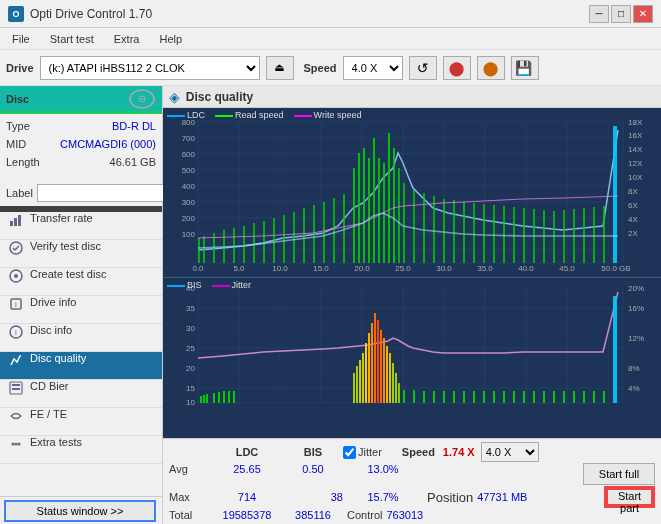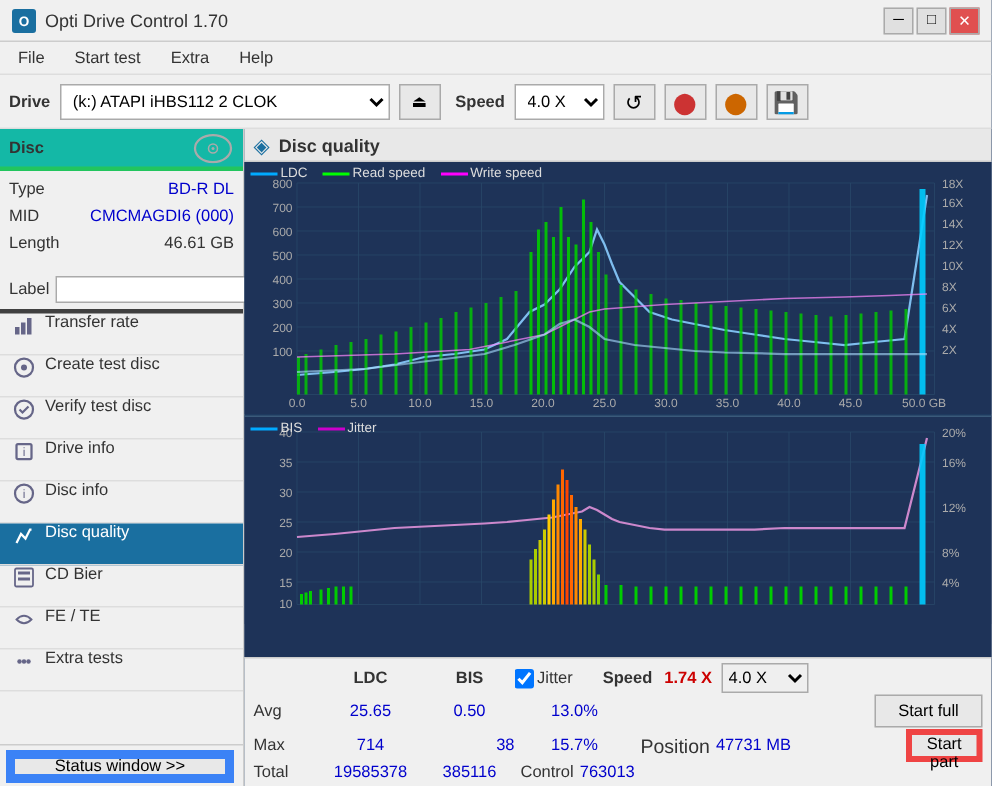--- a/index.html
+++ b/index.html
@@ -30,39 +30,39 @@
     
     .main { display: flex; height: calc(524px - 86px); }
     
     
     .left-panel { width: 163px; background: #f0f0f0; border-right: 1px solid #ccc; display: flex; flex-direction: column; }
     
     
     .disc-header { background: #14b8a6; height: 28px; display: flex; align-items: center; padding: 0 6px; border-bottom: 3px solid #22c55e; justify-content: space-between; }
     .disc-title { font-size: 11px; font-weight: bold; color: #333; }
     
-    .disc-info { padding: 4px 6px; border-bottom: 3px solid #404040; font-size: 11px; }
+    .disc-info { padding: 4px 6px; border-bottom: 6px solid #404040; font-size: 11px; }
     .disc-row { display: flex; justify-content: space-between; margin-bottom: 2px; line-height: 16px; }
     .disc-row-label { color: #333; }
     .disc-row-value { color: #0000cc; font-weight: 500; }
     .disc-row-value.black { color: #333; }
     
     .label-row { display: flex; align-items: center; gap: 4px; margin-top: 14px; }
     .label-input { height: 18px; border: 1px solid #aaa; background: white; font-size: 11px; flex: 1; padding: 0 2px; }
     .label-btn { width: 20px; height: 18px; background: #e8e8e8; border: 1px solid #aaa; cursor: pointer; display: flex; align-items: center; justify-content: center; font-size: 10px; }
     
     
     .nav-items { flex: 1; }
     .nav-item { height: 28px; display: flex; padding: 0 8px; cursor: pointer; border-bottom: 1px solid #ddd; gap: 6px; font-size: 11px; color: #333; }
     .nav-item.active { background: #1a6fa0; color: white; }
     .nav-item .nav-icon { width: 16px; height: 16px; display: flex; align-items: center; justify-content: center; }
     
     
     .status-left { height: 28px; display: flex; align-items: center; padding: 0 4px; border-top: 1px solid #ccc; }
-    .status-window-btn { width: 152px; height: 22px; background: #e8e8e8; border: 6px solid #3b82f6; cursor: pointer; font-size: 11px; display: flex; align-items: center; justify-content: center; }
+    .status-window-btn { width: 152px; height: 22px; background: #e8e8e8; border: 2px solid #3b82f6; cursor: pointer; font-size: 11px; display: flex; align-items: center; justify-content: center; }
     
     
     .right-panel { flex: 1; display: flex; flex-direction: column; background: #1e3a5f; }
     
     
     .dq-header { background: #e8e8e8; height: 22px; display: flex; align-items: center; padding: 0 6px; gap: 6px; border-bottom: 1px solid #ccc; }
     .dq-icon { color: #1a6fa0; font-size: 14px; }
     .dq-title { font-size: 12px; font-weight: bold; color: #333; }
     
     
@@ -154,33 +154,33 @@
               <rect x="5" y="5" width="3" height="8" fill="#668"></rect>
               <rect x="9" y="2" width="3" height="11" fill="#668"></rect>
             </svg>
         </div>
         <span>Transfer rate</span>
       </div>
       <div class="nav-item">
         <div class="nav-icon">
           <svg width="14" height="14" viewBox="0 0 14 14">
               <circle cx="7" cy="7" r="6" fill="none" stroke="#668" stroke-width="1.5"></circle>
+              <path d="M4 7l2 2 4-4" stroke="#668" stroke-width="1.5" fill="none"></path>
+            </svg>
+        </div>
+        <span>Verify test disc</span>
+      </div>
+      <div class="nav-item">
+        <div class="nav-icon">
+          <svg width="14" height="14" viewBox="0 0 14 14">
+              <circle cx="7" cy="7" r="6" fill="none" stroke="#668" stroke-width="1.5"></circle>
               <circle cx="7" cy="7" r="2" fill="#668"></circle>
             </svg>
         </div>
         <span>Create test disc</span>
-      </div>
-      <div class="nav-item">
-        <div class="nav-icon">
-          <svg width="14" height="14" viewBox="0 0 14 14">
-              <circle cx="7" cy="7" r="6" fill="none" stroke="#668" stroke-width="1.5"></circle>
-              <path d="M4 7l2 2 4-4" stroke="#668" stroke-width="1.5" fill="none"></path>
-            </svg>
-        </div>
-        <span>Verify test disc</span>
       </div>
       <div class="nav-item">
         <div class="nav-icon">
           <svg width="14" height="14" viewBox="0 0 14 14">
               <rect x="2" y="2" width="10" height="10" rx="1" fill="none" stroke="#668" stroke-width="1.5"></rect>
               <text x="7" y="10" text-anchor="middle" font-size="8" fill="#668">i</text>
             </svg>
         </div>
         <span>Drive info</span>
       </div>
@@ -473,21 +473,21 @@
           <input type="checkbox" checked="" style="">
           <span>Jitter</span>
         </span>
         <span style="margin-left:20px;font-size:11px;font-weight:bold;color:#333;">Speed</span>
         <span style="margin-left:8px;font-size:11px;color:#cc0000;font-weight:bold;">1.74 X</span>
         <select style="margin-left:6px;height:20px;font-size:11px;border:1px solid #aaa;width:58px;">
           <option>4.0 X</option>
         </select>
       </div>
 
-      <div style="display:flex;align-items:center;">
+      <div style="display:flex;align-items:flex-start;">
         <span style="width:42px;font-size:11px;color:#333;">Avg</span>
         <span style="width:72px;text-align:center;font-size:11px;color:#0000cc;">25.65</span>
         <span style="width:60px;text-align:center;font-size:11px;color:#0000cc;">0.50</span>
         <span style="width:80px;text-align:center;font-size:11px;color:#0000cc;">13.0%</span>
         <span style="margin-left:auto;margin-right:4px;font-size:11px;color:#333;"></span>
         <button style="width:72px;height:22px;font-size:11px;background:#e8e8e8;border:1px solid #aaa;cursor:pointer;">Start full</button>
       </div>
 
       <div style="display:flex;align-items:center;">
         <span style="width:42px;font-size:11px;color:#333;">Max</span>

